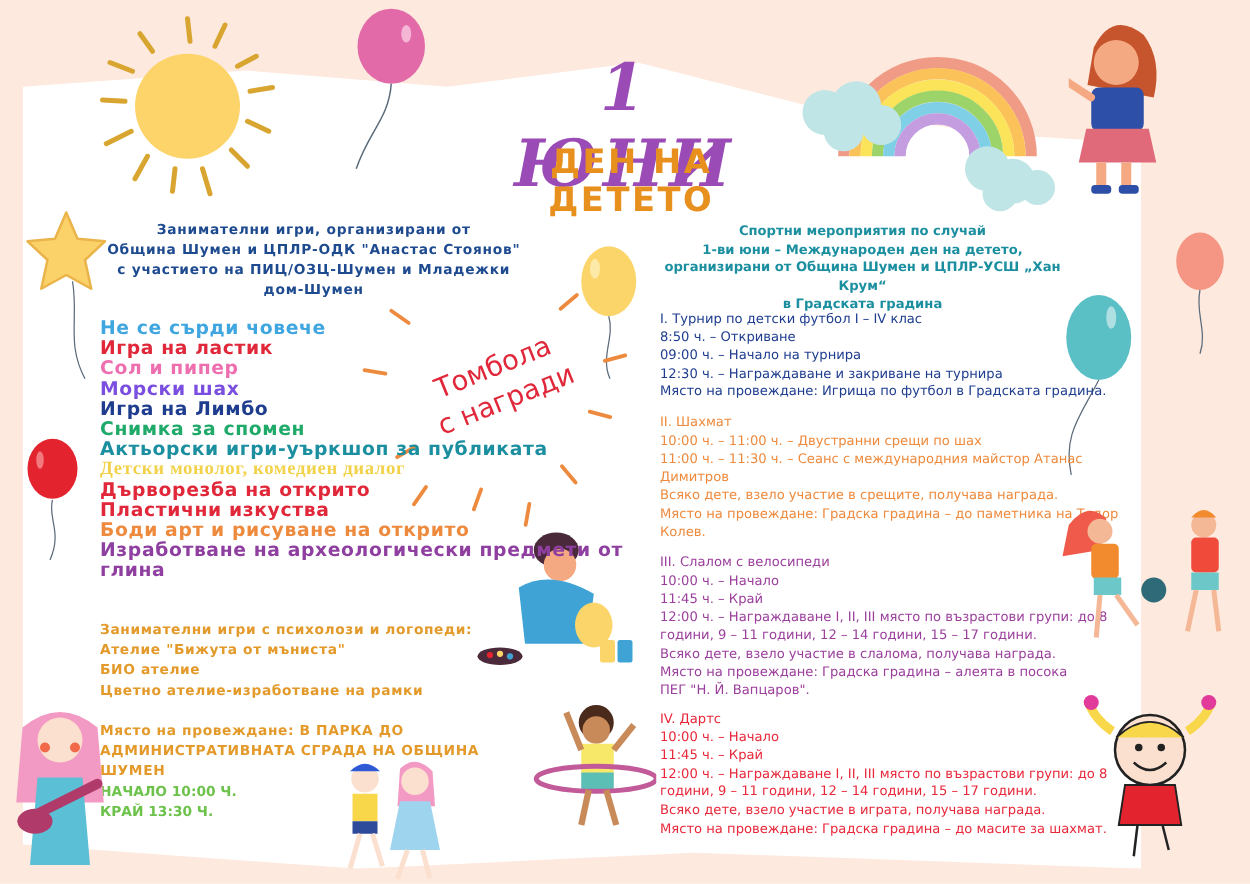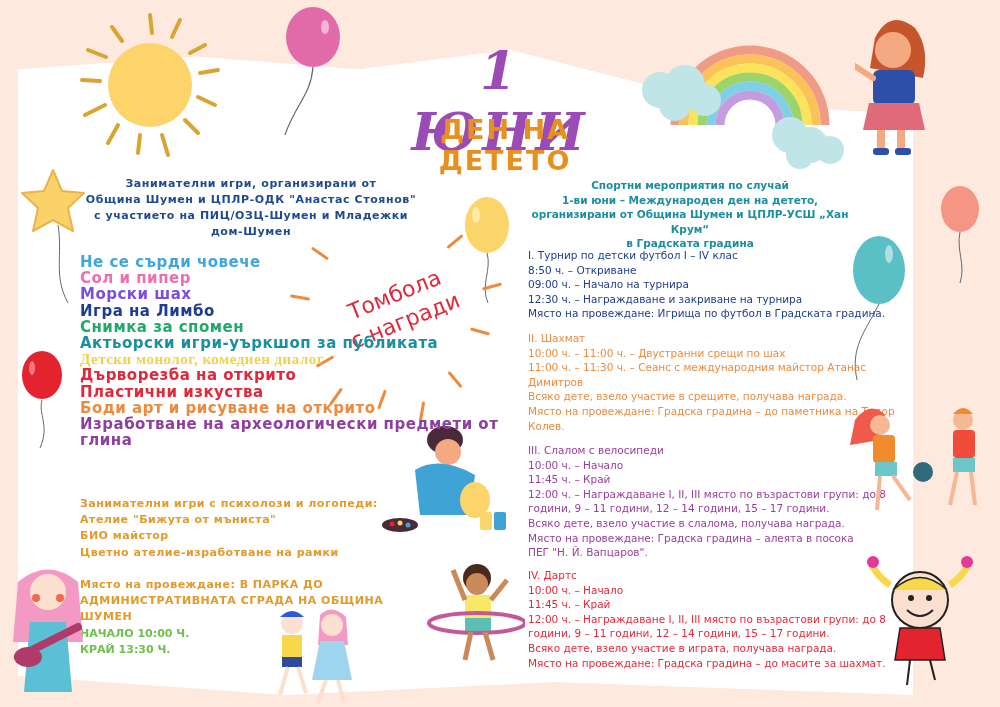--- a/index.html
+++ b/index.html
@@ -150,37 +150,38 @@
 
 <div class="left-head">
   <div>Занимателни игри, организирани от</div>
   <div>Община Шумен и ЦПЛР-ОДК "Анастас Стоянов"</div>
   <div>с участието на ПИЦ/ОЗЦ-Шумен и Младежки</div>
   <div>дом-Шумен</div>
 </div>
 
 <div class="left-list" id="games-list">
     <div style="color: rgb(63, 166, 224);">Не се сърди човече</div>
+    <div style="color: rgb(224, 40, 58);">Игра на ластик</div>
     <div style="color: rgb(238, 111, 176);">Сол и пипер</div>
     <div style="color: rgb(122, 79, 224);">Морски шах</div>
     <div style="color: rgb(30, 61, 143);">Игра на Лимбо</div>
     <div style="color: rgb(31, 170, 106);">Снимка за спомен</div>
     <div style="color: rgb(27, 143, 160);">Актьорски игри-уъркшоп за публиката</div>
     <div style="color: rgb(242, 210, 74); font-family: Liberation Serif, serif;">Детски монолог, комедиен диалог</div>
     <div style="color: rgb(224, 40, 58);">Дърворезба на открито</div>
     <div style="color: rgb(224, 40, 58);">Пластични изкуства</div>
     <div style="color: rgb(238, 138, 61);">Боди арт и рисуване на открито</div>
     <div style="color: rgb(142, 63, 160);">Изработване на археологически предмети от</div>
     <div style="color: rgb(142, 63, 160);">глина</div>
   </div>
 
 <div class="left-extra">
   <div>Занимателни игри с психолози и логопеди:</div>
   <div>Ателие "Бижута от мъниста"</div>
-  <div>БИО майстор</div>
+  <div>БИО ателие</div>
   <div>Цветно ателие-изработване на рамки</div>
   <div style="height:16px"></div>
   <div>Място на провеждане: В ПАРКА ДО</div>
   <div>АДМИНИСТРАТИВНАТА СГРАДА НА ОБЩИНА ШУМЕН</div>
 </div>
 
 <div class="times">
   <div>НАЧАЛО 10:00 Ч.</div>
   <div>КРАЙ 13:30 Ч.</div>
 </div>

